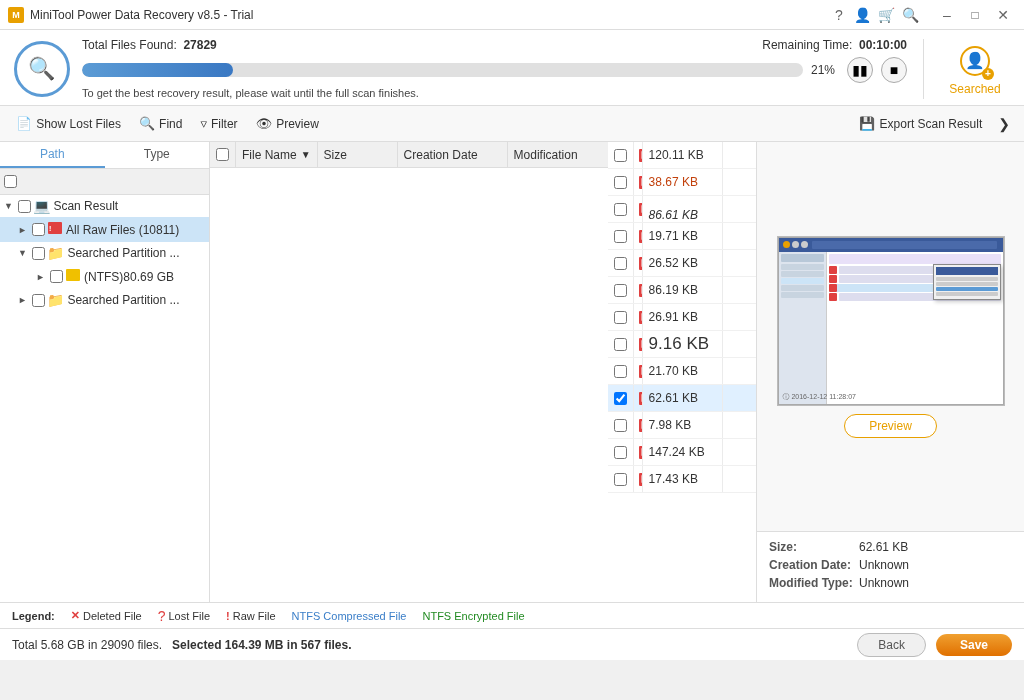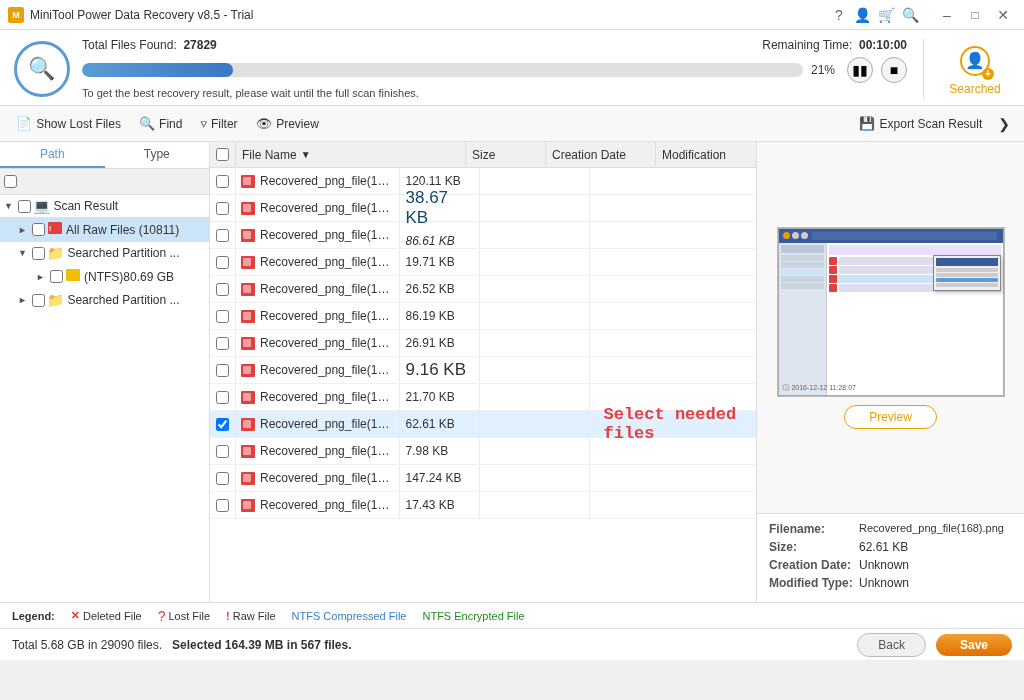--- a/index.html
+++ b/index.html
@@ -141,21 +141,21 @@
 
       <div style="display:flex;align-items:center;padding:3px 4px;padding-left:18px;cursor:pointer;">
         <span style="width:14px;font-size:9px;color:#555;">►</span>
         <input type="checkbox" style="width: 13px; height: 13px; margin-right: 2px;">
         <span style="font-size:14px;margin-right:3px;color:#888;">📁</span>
         <span style="font-size:12px;">Searched Partition ...</span>
       </div>
     </div>
   </div>
 
-  <div style="flex:1;background:#fff;overflow:hidden;display:flex;flex-direction:column;">
+  <div style="flex:1;background:#fff;overflow:hidden;display:flex;flex-direction:row;">
 
     <div style="display:flex;align-items:center;background:#f0f0f0;border-bottom:1px solid #ddd;height:26px;font-size:12px;color:#333;flex-shrink:0;">
       <div style="width:26px;flex-shrink:0;border-right:1px solid #ddd;height:100%;display:flex;align-items:center;justify-content:center;">
         <input type="checkbox" style="width: 13px; height: 13px;">
       </div>
       <div style="flex:1;padding:0 6px;border-right:1px solid #ddd;height:100%;display:flex;align-items:center;cursor:pointer;">
         <span>File Name</span>
         <span style="margin-left:4px;font-size:10px;">▼</span>
       </div>
       <div style="width:80px;flex-shrink:0;padding:0 6px;border-right:1px solid #ddd;height:100%;display:flex;align-items:center;cursor:pointer;">
@@ -198,21 +198,21 @@
           <div style="flex: 1 1 0%; padding: 0px 4px; border-right: 1px solid rgb(235, 235, 235); height: 100%; display: flex; align-items: center; overflow: hidden;">
             <div style="width: 16px; height: 16px; flex-shrink: 0; margin-right: 4px; position: relative; display: flex; align-items: center; justify-content: center;">
               <svg width="16" height="16" viewBox="0 0 16 16">
                 <rect width="14" height="13" x="1" y="2" fill="#e04040" rx="1"></rect>
                 <rect width="8" height="8" x="3" y="4" fill="#fff" opacity="0.5" rx="1"></rect>
               </svg>
             </div>
             <span style="font-size: 12px; color: rgb(51, 51, 51); overflow: hidden; text-overflow: ellipsis; white-space: nowrap; flex: 1 1 0%;">Recovered_png_file(160)...</span>
           </div>
           <div style="width: 80px; flex-shrink: 0; padding: 0px 6px; border-right: 1px solid rgb(235, 235, 235); height: 100%; display: flex; align-items: center;">
-            <span style="font-size: 17px; color: #0c4a6e;">38.67 KB</span>
+            <span style="font-size: 12px; color: #c2410c;">38.67 KB</span>
           </div>
           <div style="width: 110px; flex-shrink: 0; padding: 0px 6px; border-right: 1px solid rgb(235, 235, 235); height: 100%; display: flex; align-items: center;"></div>
           <div style="flex: 1 1 0%; padding: 0px 6px; height: 100%; display: flex; align-items: center;"></div>
         </div>
         <div style="display: flex; align-items: center; height: 27px; border-bottom: 1px solid rgb(240, 240, 240);">
           <div style="width: 26px; flex-shrink: 0; padding: 0px 6px; display: flex; align-items: center; justify-content: center; border-right: 1px solid rgb(235, 235, 235); height: 100%;">
             <input type="checkbox" style="width: 13px; height: 13px;">
           </div>
           <div style="flex: 1 1 0%; padding: 0px 4px; border-right: 1px solid rgb(235, 235, 235); height: 100%; display: flex; align-items: center; overflow: hidden;">
             <div style="width: 16px; height: 16px; flex-shrink: 0; margin-right: 4px; position: relative; display: flex; align-items: center; justify-content: center;">
@@ -475,24 +475,20 @@
           </div>
           <div style="position:absolute;bottom:2px;left:4px;font-size:7px;color:#666;">ⓘ 2016-12-12 11:28:07</div>
         </div>
       </div>
       <button style="margin-top:8px;padding:4px 24px;border:1px solid #e8a000;background:#fff;color:#e8a000;border-radius:12px;cursor:pointer;font-size:12px;">
         <span>Preview</span>
       </button>
     </div>
 
     <div style="padding:8px 12px;font-size:12px;">
-      <div style="display:flex;margin-bottom:4px;">
-        <span style="color:#555;min-width:90px;font-weight:600;">Filename:</span>
-        <span style="color:#333;word-break:break-all;font-size:11px;">Recovered_png_file(168).png</span>
-      </div>
       <div style="display:flex;margin-bottom:4px;">
         <span style="color:#555;min-width:90px;font-weight:600;">Size:</span>
         <span style="color:#333;">62.61 KB</span>
       </div>
       <div style="display:flex;margin-bottom:4px;">
         <span style="color:#555;min-width:90px;font-weight:600;">Creation Date:</span>
         <span style="color:#333;">Unknown</span>
       </div>
       <div style="display:flex;margin-bottom:4px;">
         <span style="color:#555;min-width:90px;font-weight:600;">Modified Type:</span>

